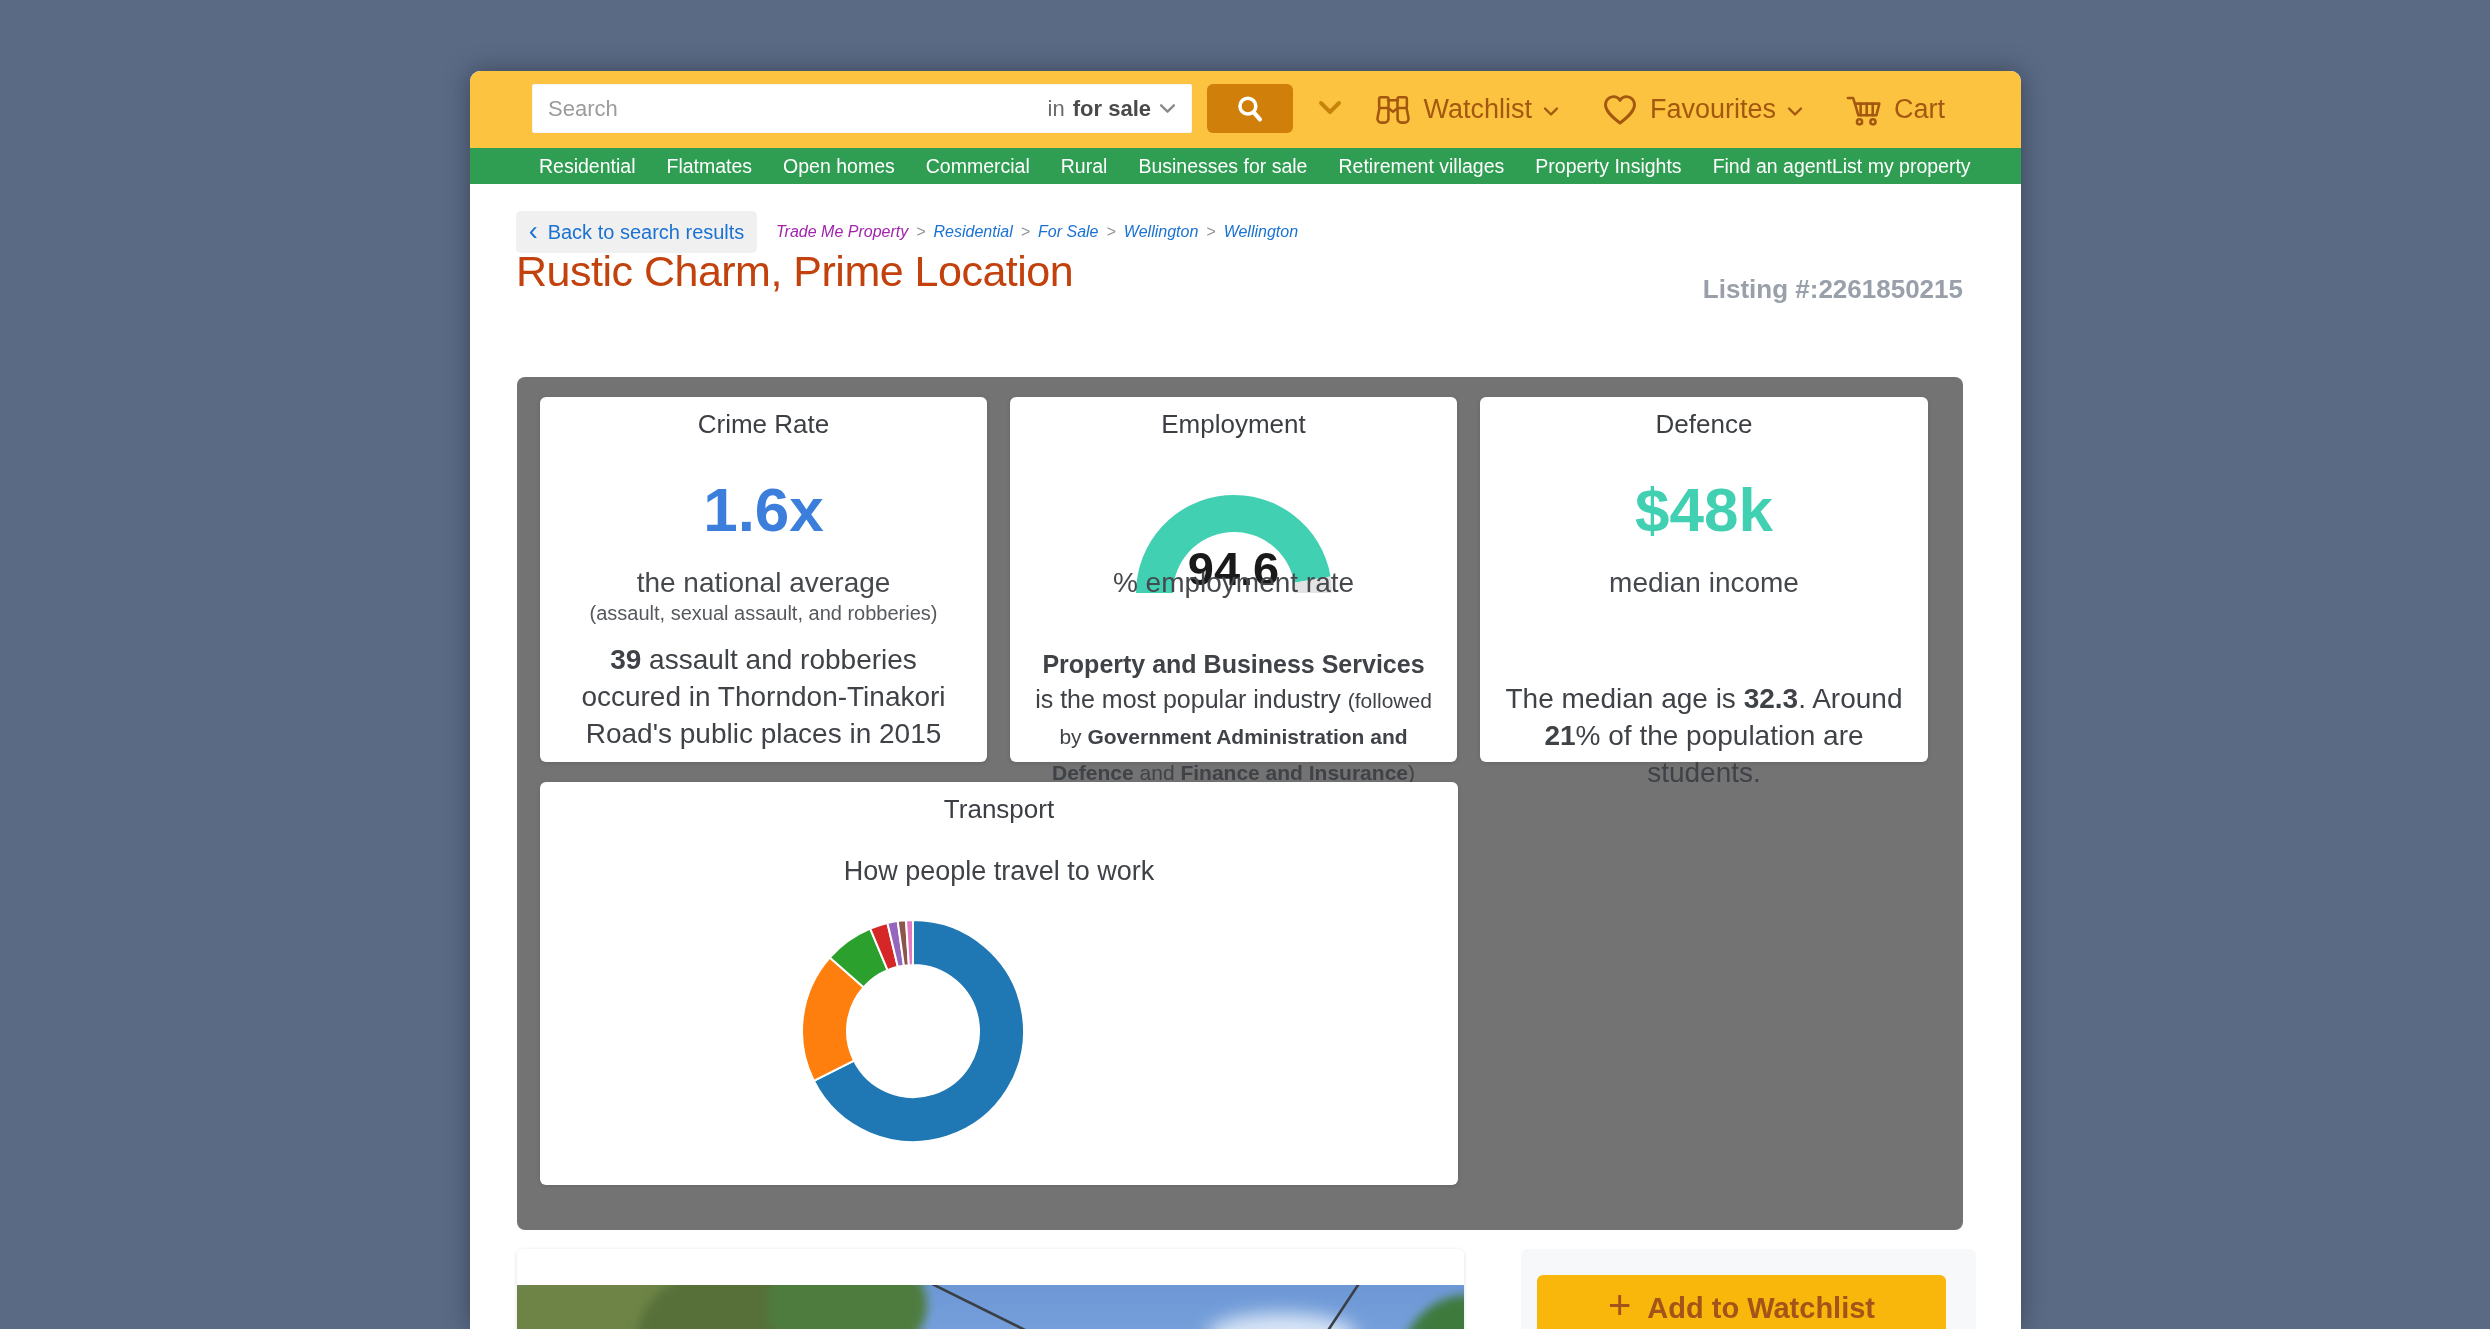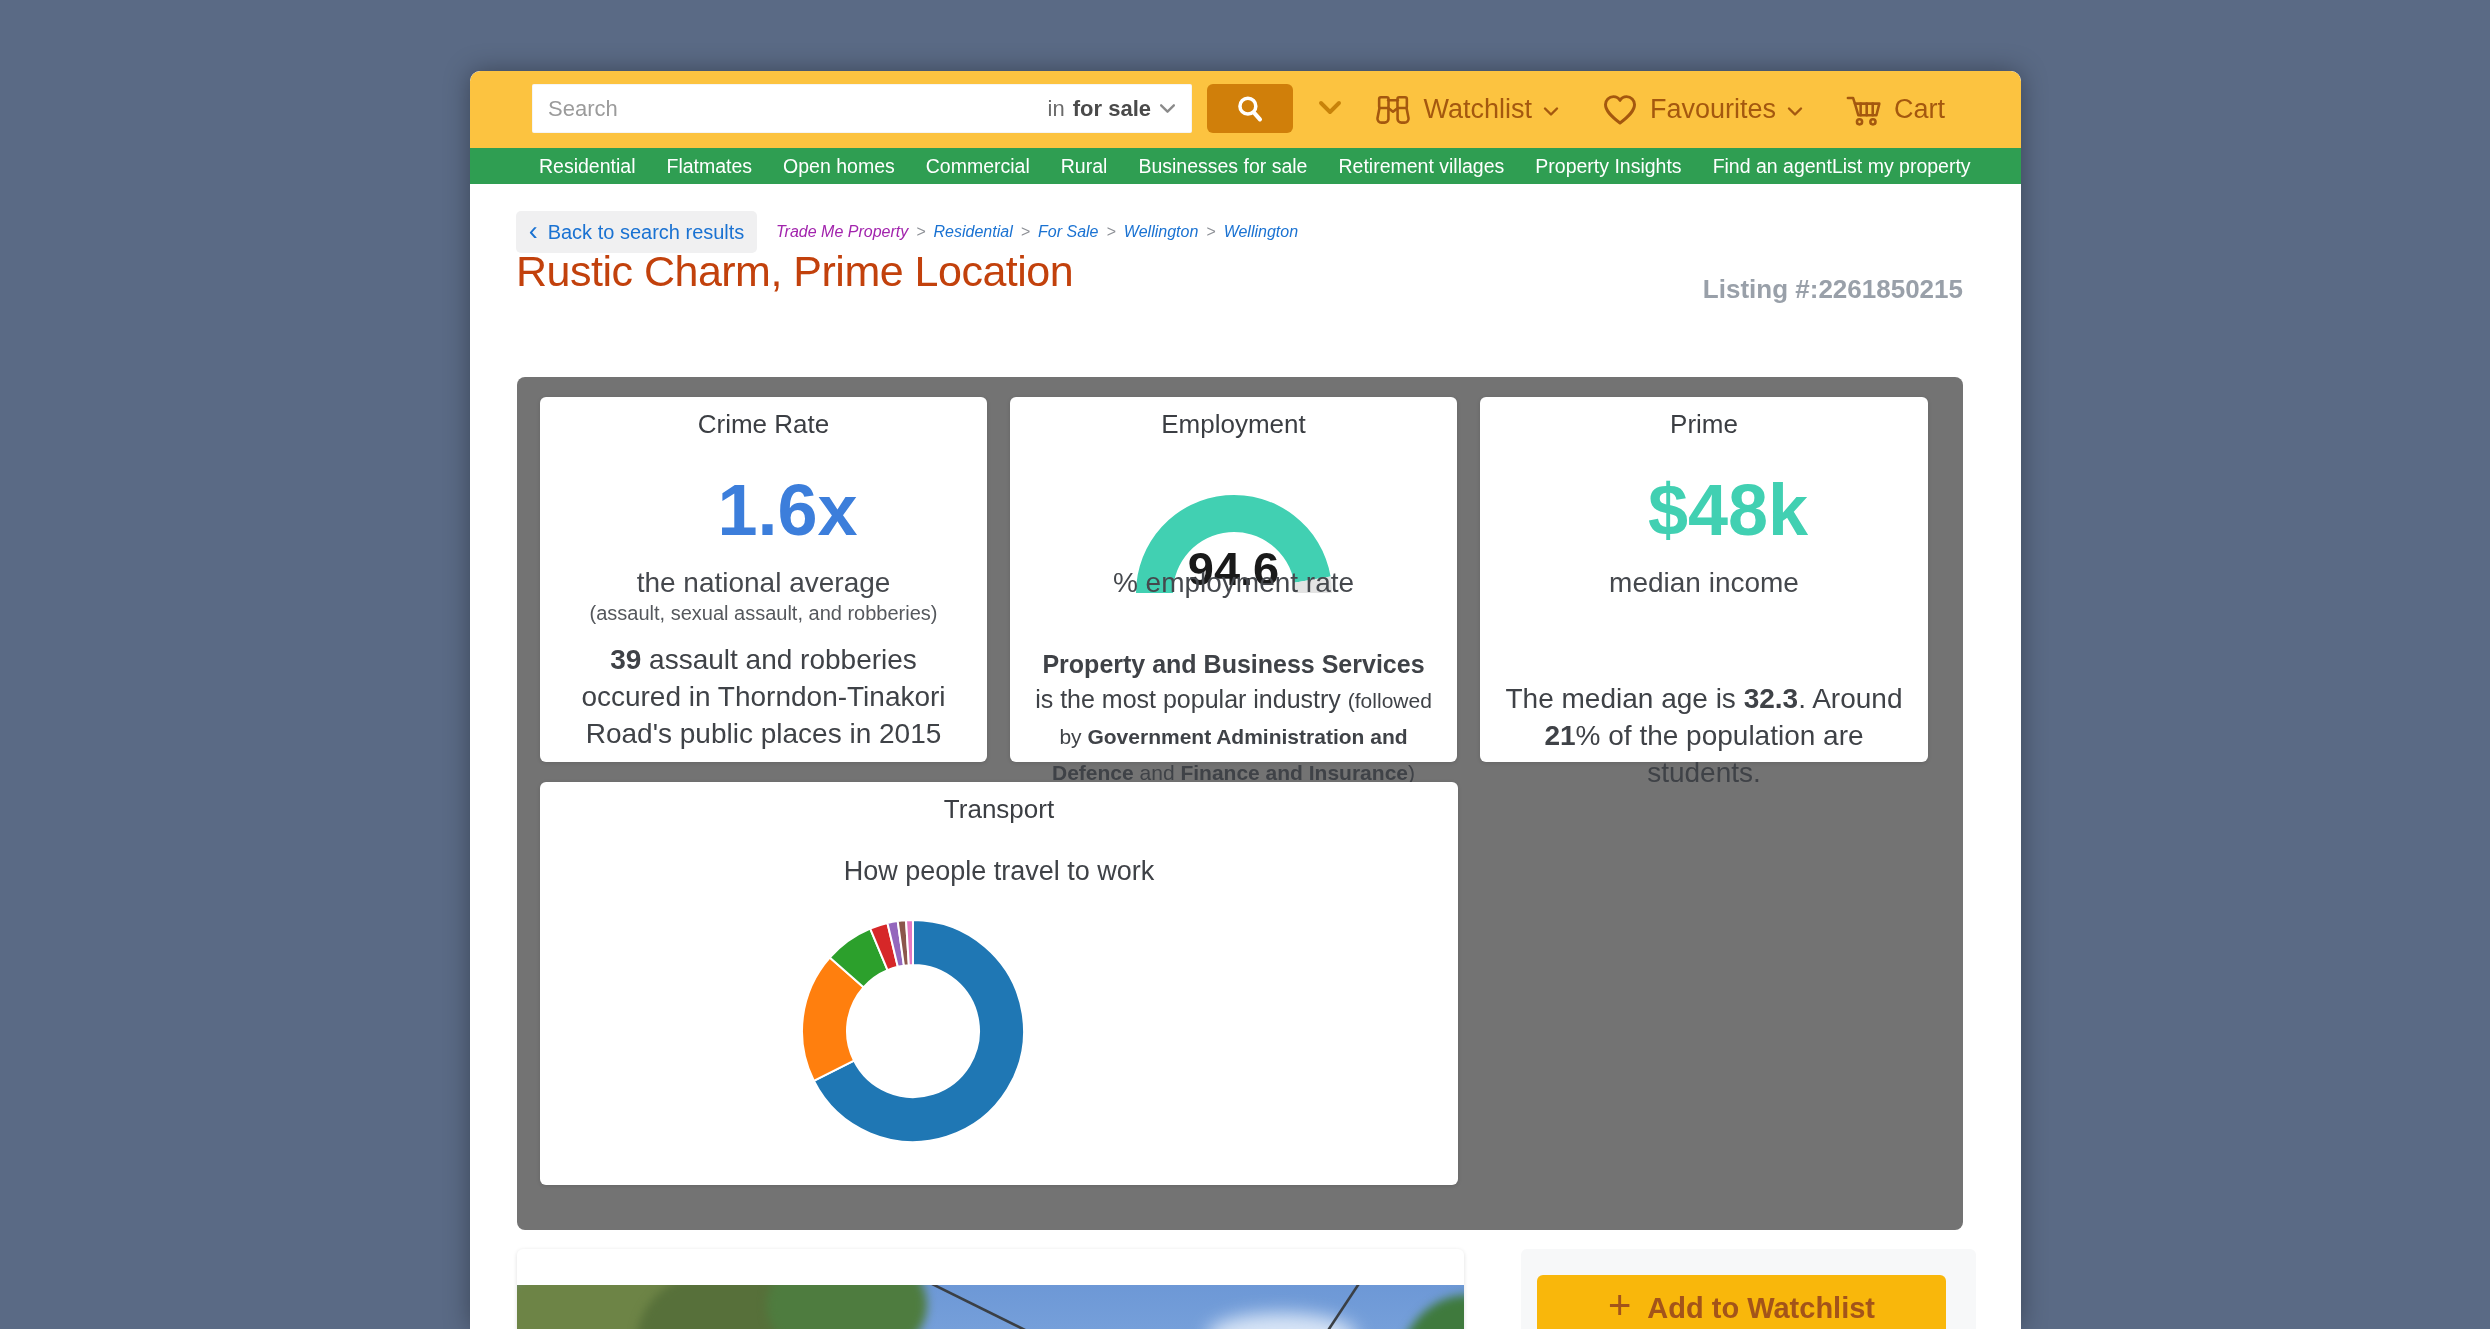--- a/index.html
+++ b/index.html
@@ -69,21 +69,21 @@
   }
   .listing-no{position:absolute;right:58px;top:203px;font-size:26px;font-weight:700;color:#99a0a9;}
   
   .insights{position:absolute;left:47px;top:306px;width:1446px;height:853px;background:#737373;border-radius:8px;}
   .card{position:absolute;background:#fff;border-radius:6px;box-shadow:0 1px 4px rgba(0,0,0,.13);}
   .card h3{position:absolute;left:0;top:12px;width:100%;margin:0;text-align:center;font-size:26px;font-weight:400;color:#3b3e43;}
   .card-crime{left:23px;top:20px;width:447px;height:365px;}
   .card-emp{left:493px;top:20px;width:447px;height:365px;}
   .card-people{left:963px;top:20px;width:448px;height:365px;}
   .card-transport{left:23px;top:405px;width:918px;height:403px;}
-  .big{position:absolute;left:0;top:64px;width:100%;text-align:center;font-size:72px;font-weight:700;line-height:98px;padding-left:24px;}
+  .big{position:absolute;left:0;top:64px;width:100%;text-align:center;font-size:62px;font-weight:700;line-height:98px;}
   .sub{position:absolute;left:0;top:170px;width:100%;text-align:center;font-size:28px;color:#45484d;}
   .subnote{position:absolute;left:0;top:205px;width:100%;text-align:center;font-size:20px;color:#55585d;}
   .note{position:absolute;left:0;margin:0;top:244px;width:100%;box-sizing:border-box;padding:0 22px;text-align:center;font-size:28px;line-height:37px;color:#3f4247;}
   .people-note{top:283px;}
   .emp-note{top:250px;font-size:25px;line-height:35px;padding:0 22px;}
   .seg-small{font-size:21px;}
   
   .gauge-wrap{position:absolute;left:0;top:0;width:100%;height:100%;}
   .gauge-wrap svg{position:absolute;left:122px;top:95px;}
   .gauge-num{position:absolute;left:0;top:144px;width:100%;text-align:center;font-size:47px;font-weight:700;color:#1a1a1a;}
@@ -229,21 +229,21 @@
               <path d="M4,101 A98,98 0 0 1 198.59317032460183,84.45432241815209 L162.12432030408888,90.70115987252323 A61,61 0 0 0 41,101 Z" fill="#41d0b2"></path>
               <path d="M198.59317032460183,84.45432241815209 A98,98 0 0 1 200,101 L163,101 A61,61 0 0 0 162.12432030408888,90.70115987252323 Z" fill="#e3e3e3"></path>
             </svg>
           <div class="gauge-num">94.6</div>
         </div>
         <div class="sub">% employment rate</div>
         <p class="note emp-note"><span style="font-weight: 700;">Property and Business Services</span><span> is the most popular industry </span><span class="seg-small">(followed by </span><span class="seg-small" style="font-weight: 700;">Government Administration and Defence</span><span class="seg-small"> and </span><span class="seg-small" style="font-weight: 700;">Finance and Insurance</span><span class="seg-small">)</span></p>
       </article>
 
       <article class="card card-people">
-        <h3>Prime</h3>
+        <h3>Defence</h3>
         <div class="big" id="people-value" style="color: rgb(65, 208, 178);">$48k</div>
         <div class="sub">median income</div>
         <p class="note people-note"><span>The median age is </span><span style="font-weight: 700; text-align: center;">32.3</span><span>. Around </span><span style="font-weight: 700;">21</span><span>% of the population are students.</span></p>
       </article>
 
       <article class="card card-transport">
         <h3>Transport</h3>
         <div class="sub2">How people travel to work</div>
         <svg class="donut-svg" id="donut-svg" width="234" height="234">
             <path d="M117,6 A111,111 0 1 1 17.783601919209744,166.77053698599363 L58.00646600601661,146.59329226194217 A66,66 0 1 0 117,51 Z" fill="#1f77b4" stroke="#ffffff" stroke-width="2" stroke-linejoin="round"></path>

